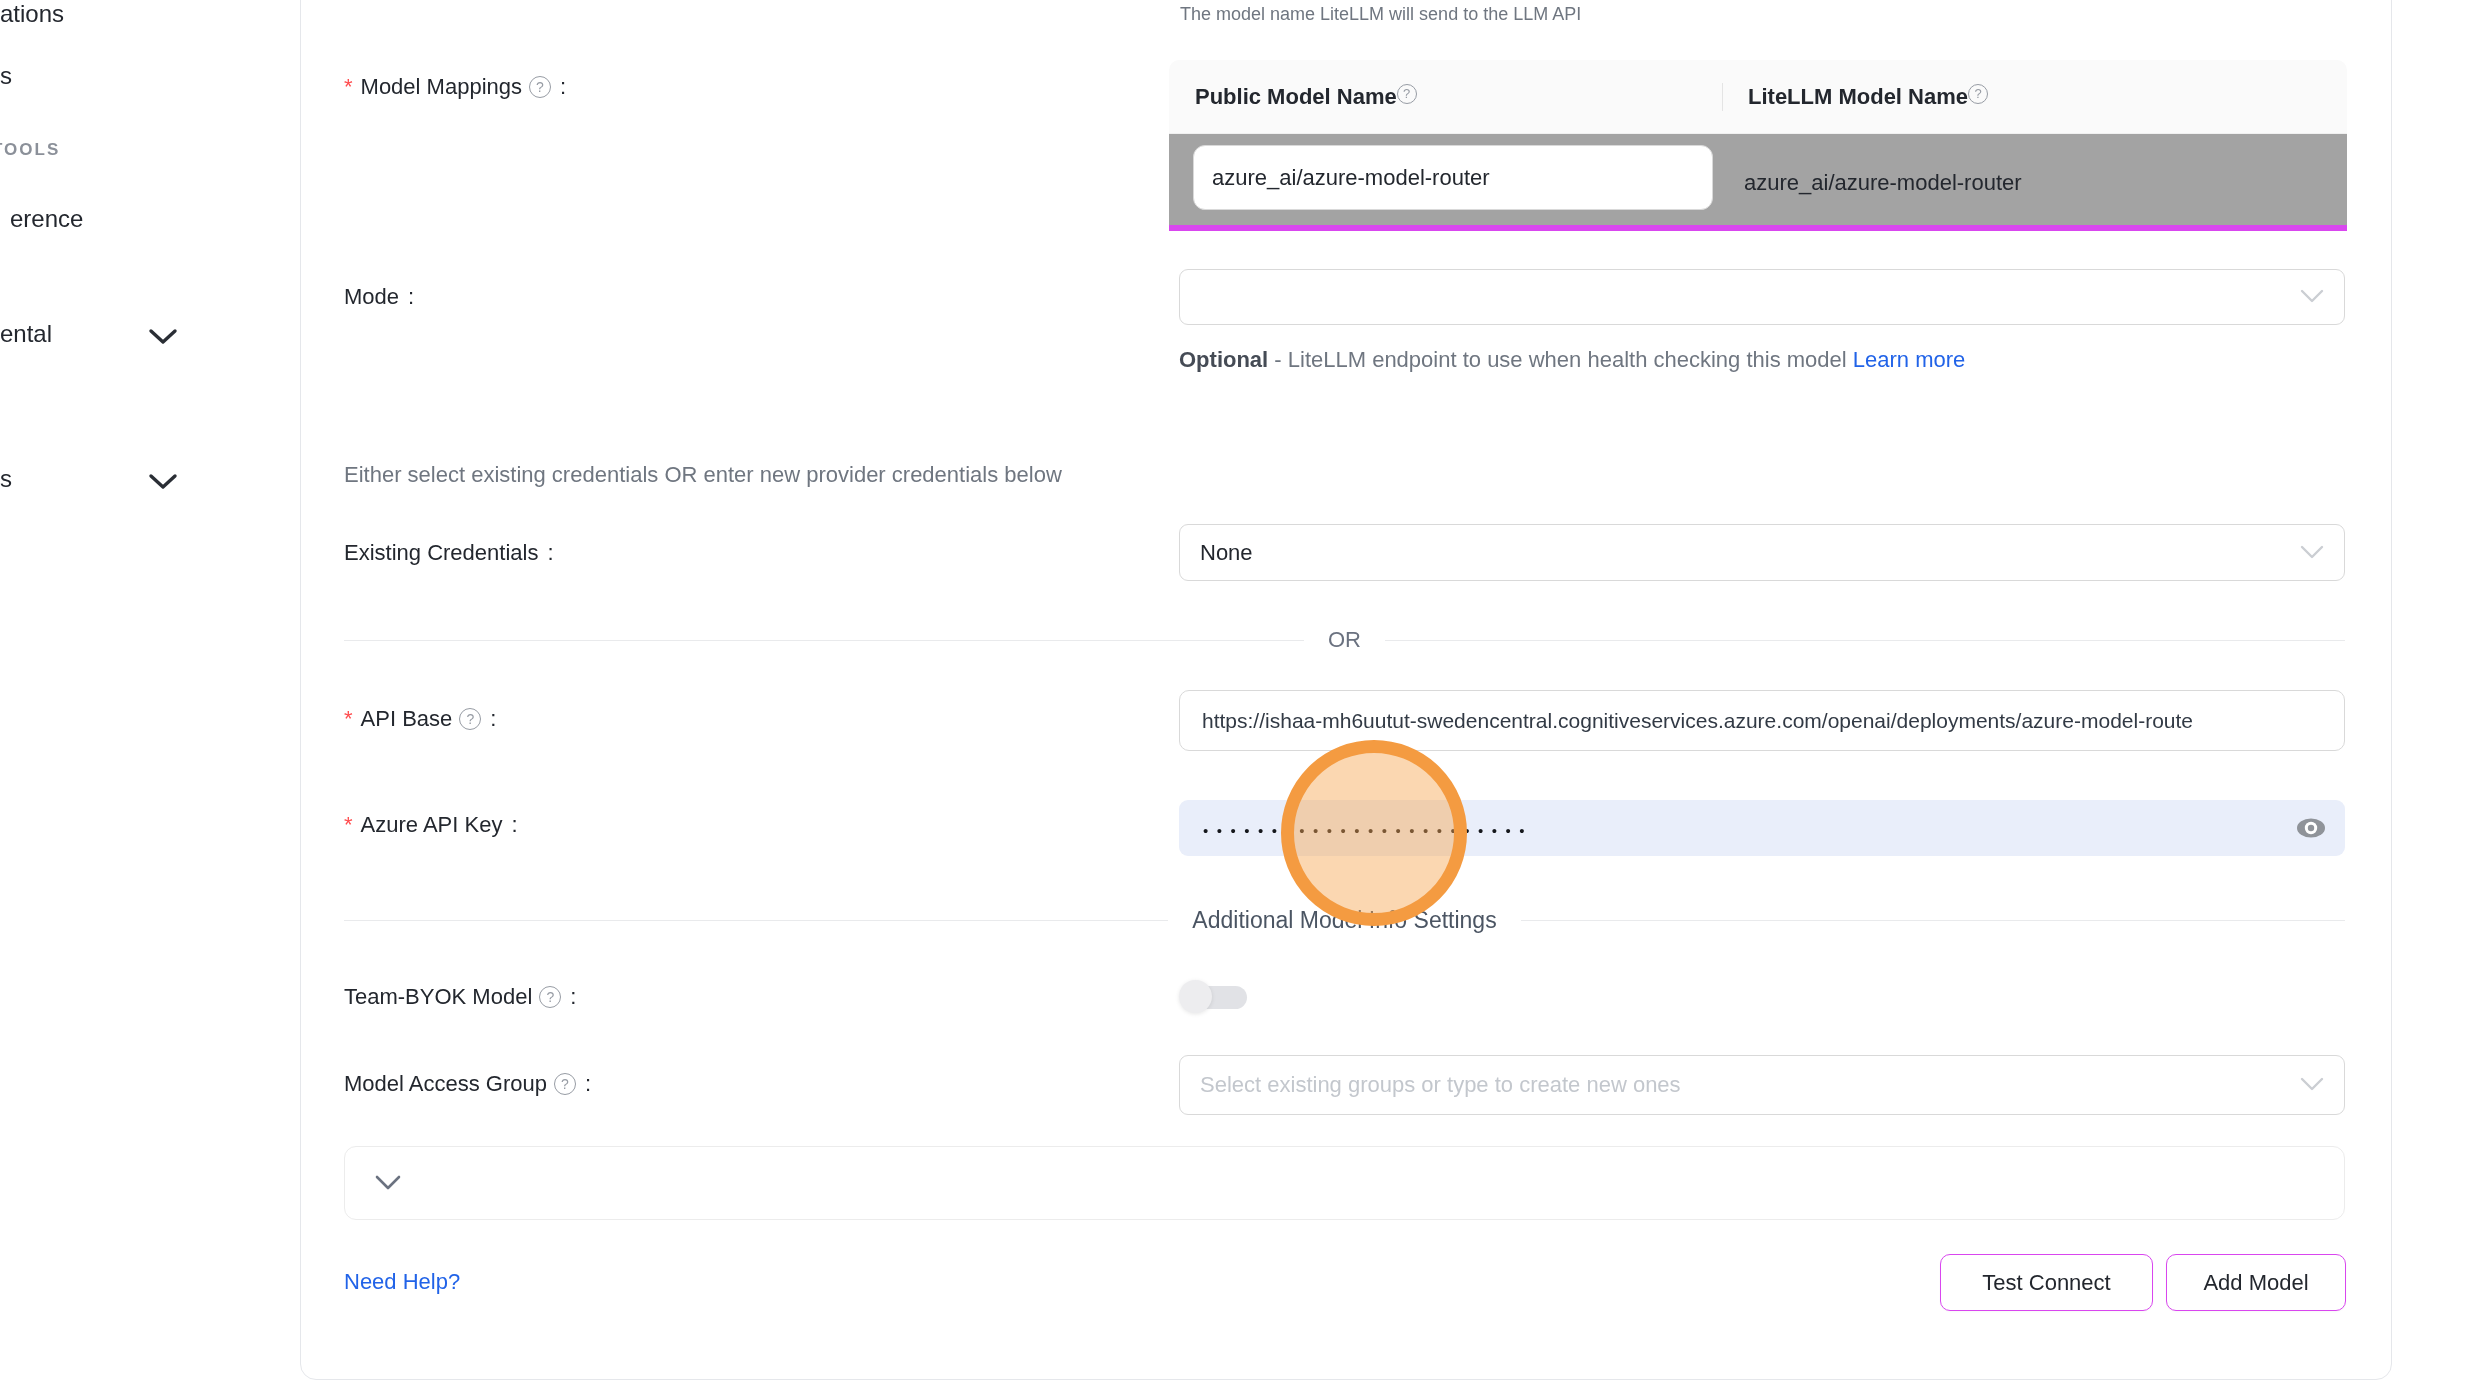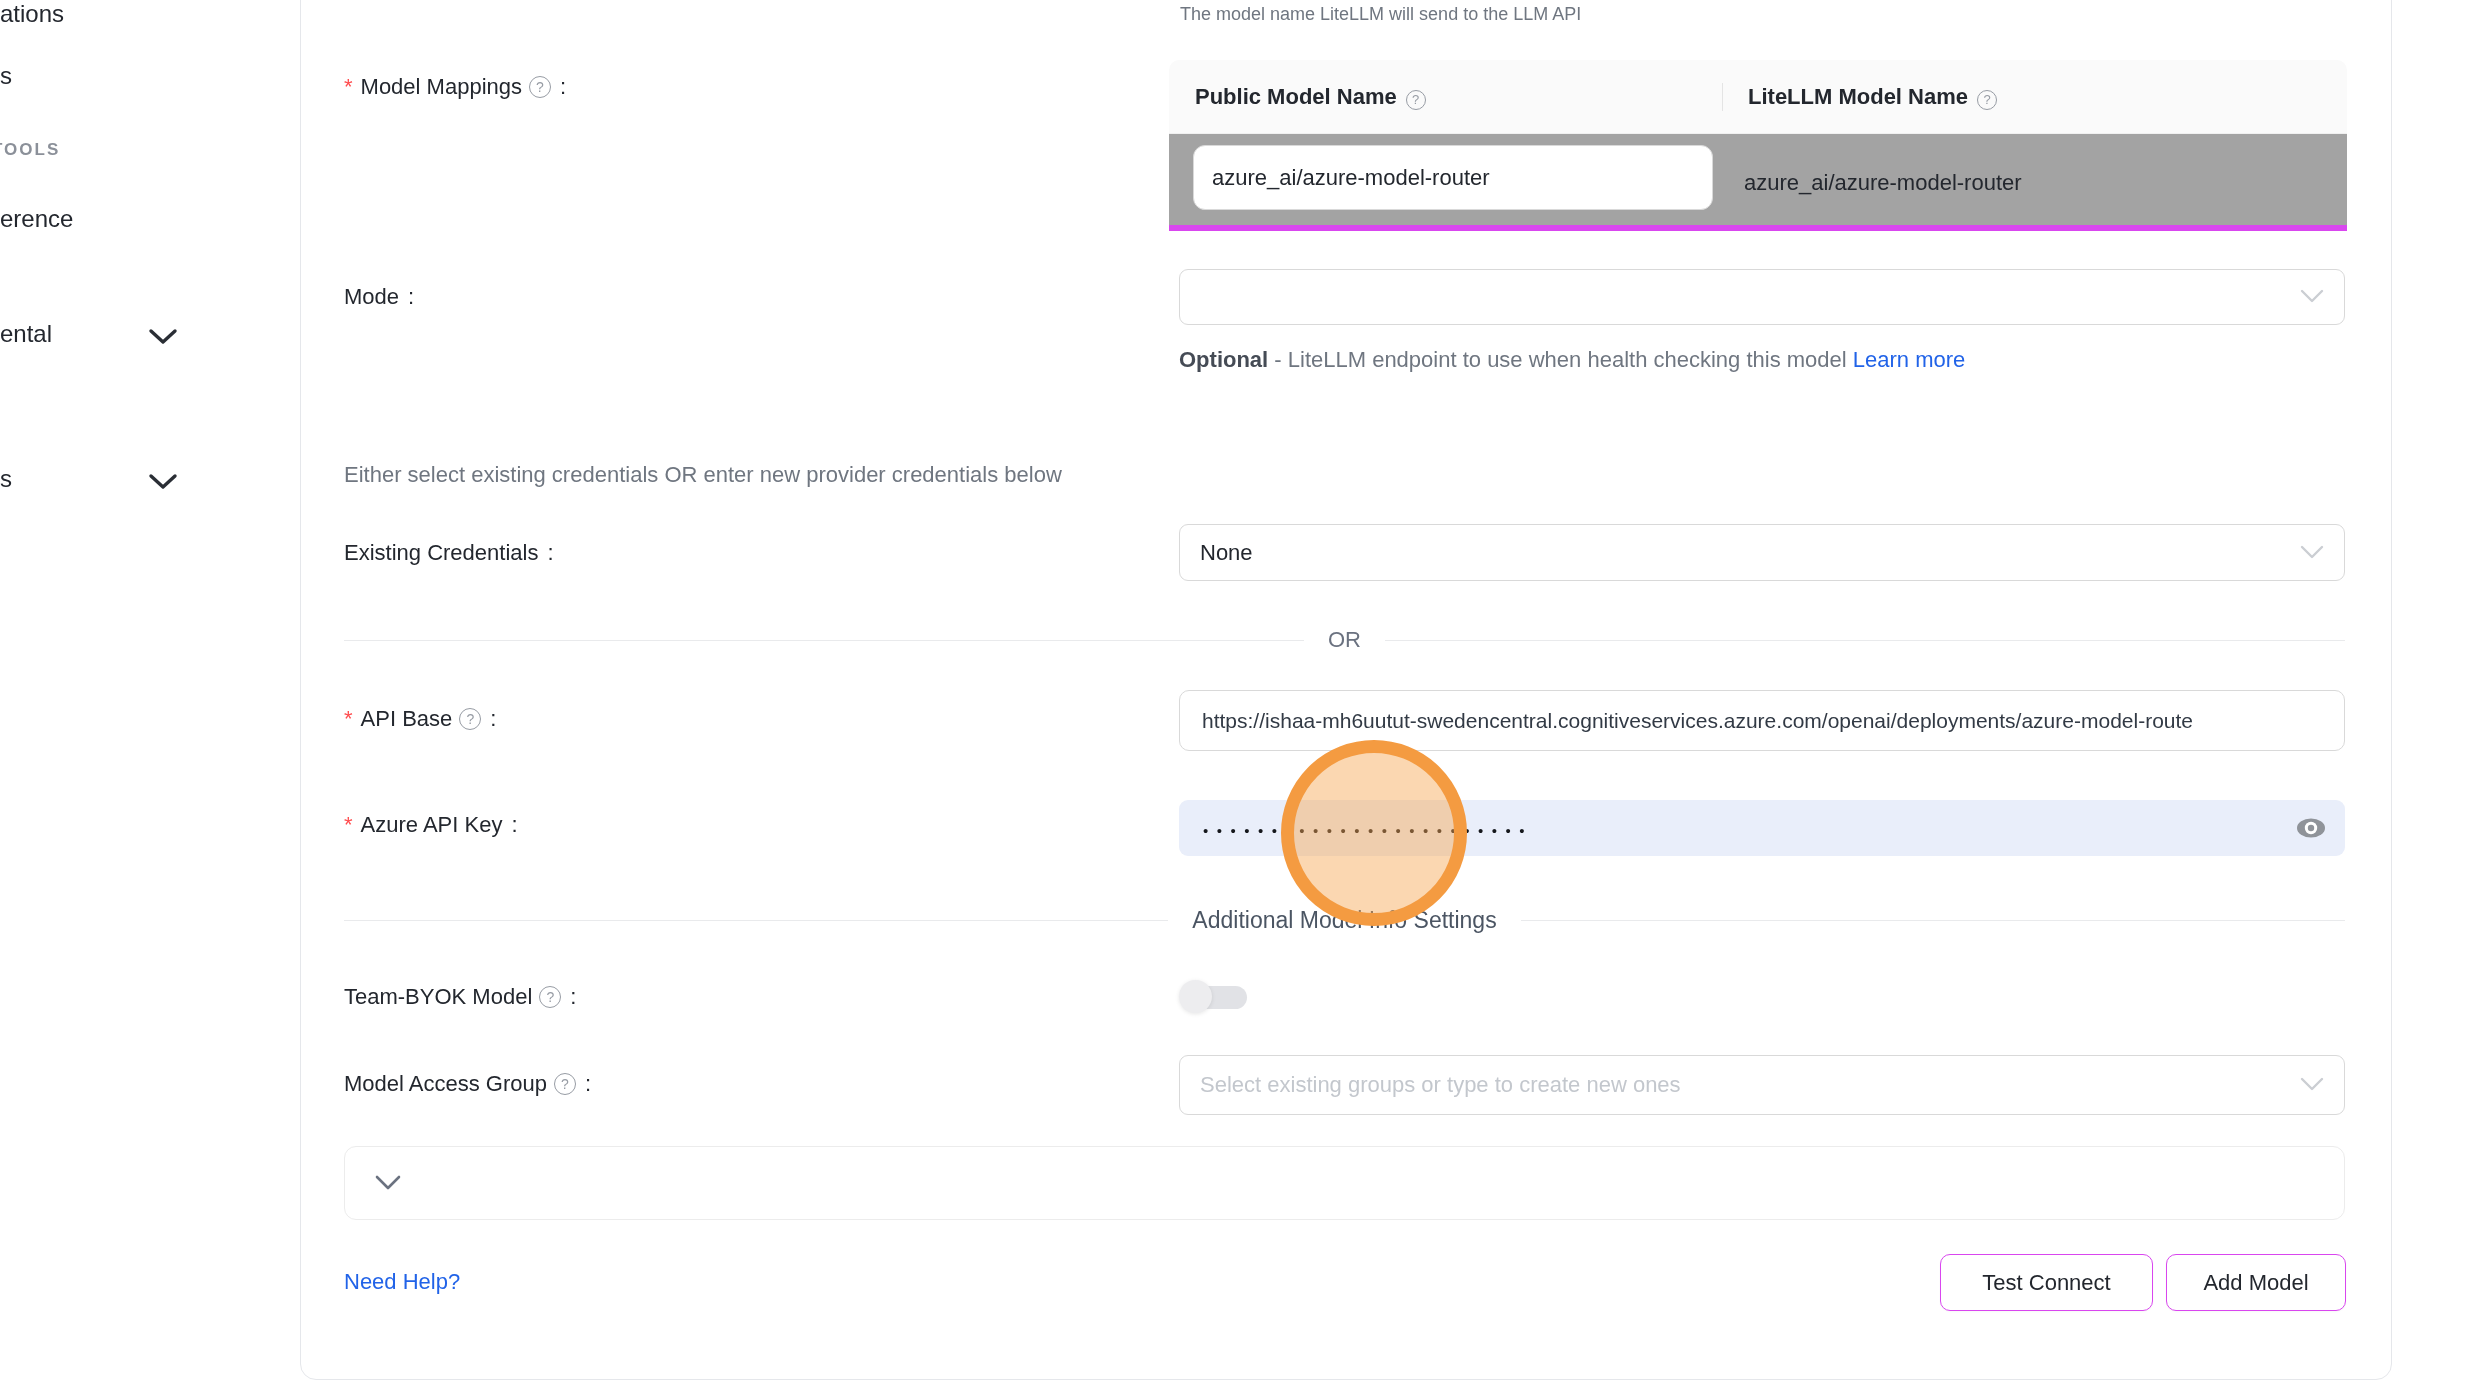--- a/index.html
+++ b/index.html
@@ -23,21 +23,21 @@
   .req { color:#ff4d4f; font-size:22px; margin-right:1px; }
   .help-icon { display:inline-flex; align-items:center; justify-content:center; width:22px; height:22px;
     border:1.5px solid #979ca4; border-radius:50%; color:#979ca4; font-size:14px; font-weight:400; }
   .help-icon.small { width:20px; height:20px; font-size:13px; }
   .colon { margin-left:2px; }
 
   
   .map-table { position:absolute; left:1169px; top:60px; width:1178px; }
   .map-head { display:flex; height:74px; background:#fafafa; border-bottom:1px solid #f0f0f0;
     border-radius:10px 10px 0 0; align-items:center; position:relative; }
-  .map-head .cell { display:flex; align-items:flex-end; gap:9px; font-size:22px; font-weight:700; color:#23272e; padding-left:26px; }
+  .map-head .cell { display:flex; align-items:flex-start; font-size:22px; font-weight:700; color:#23272e; padding-left:26px; }
   .map-head .c1 { width:553px; }
   .head-sep { position:absolute; left:553px; top:23px; width:1px; height:28px; background:#e4e4e4; }
   .map-body { position:relative; height:97px; background:#a3a3a3; border-bottom:6px solid #d946ef; }
   .map-input { position:absolute; left:24px; top:11px; width:520px; height:65px; border:1px solid #d9d9d9;
     border-radius:12px; font-size:22px; color:#23272e; padding:0 18px; outline:none; background:#fff;
     font-family:"Liberation Sans", sans-serif; }
   .map-cell2-text { position:absolute; left:575px; top:0; height:97px; display:flex; align-items:center; font-size:22px; color:#23272e; }
 
   
   .select-box { position:absolute; border:1px solid #d9d9d9; border-radius:9px; background:#fff;
@@ -85,21 +85,21 @@
 </style>
 </head>
 <body>
 
 <div class="stage">
 
   <nav class="sidebar">
     <div class="nav-item" style="left:0; top:0;">ations</div>
     <div class="nav-item" style="left:0; top:62px;">s</div>
     <div class="nav-section" style="left:-8px; top:140px;">TOOLS</div>
-    <div class="nav-item" style="left:0; top:205px;">erence</div>
+    <div class="nav-item" style="left:0; top:205px;padding-left:10px;">erence</div>
     <div class="nav-item" style="left:0; top:320px;">ental</div>
     <span class="nav-chev" style="left:148px; top:328px;">
       <svg width="30" height="18" viewBox="0 0 30 18">
           <polyline points="3,3 15,14 27,3" fill="none" stroke="#2a2e35" stroke-width="3.4" stroke-linecap="round" stroke-linejoin="round"></polyline>
         </svg>
     </span>
     <div class="nav-item" style="left:0; top:465px;">s</div>
     <span class="nav-chev" style="left:148px; top:473px;">
       <svg width="30" height="18" viewBox="0 0 30 18">
           <polyline points="3,3 15,14 27,3" fill="none" stroke="#2a2e35" stroke-width="3.4" stroke-linecap="round" stroke-linejoin="round"></polyline>

